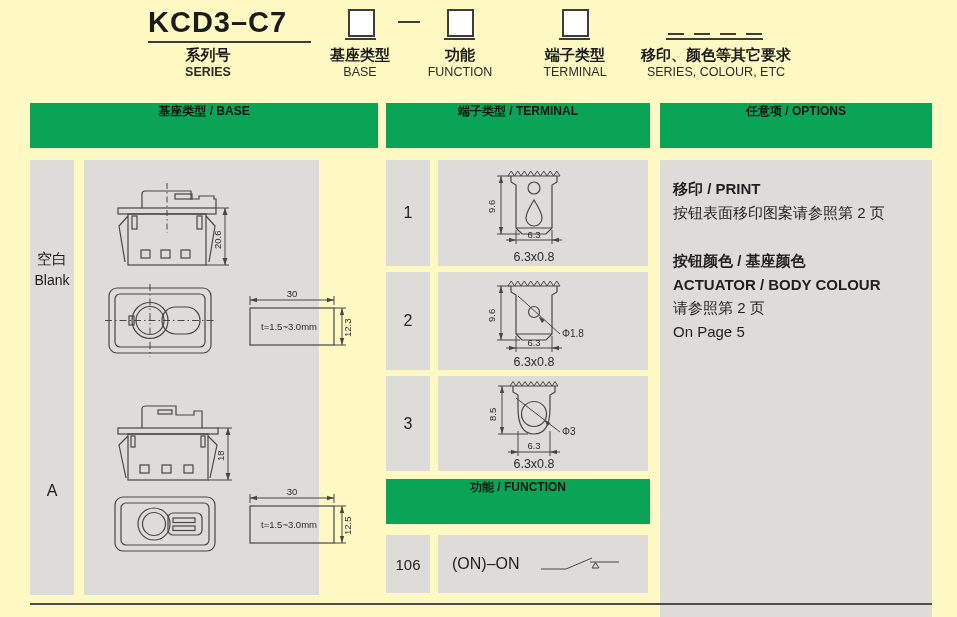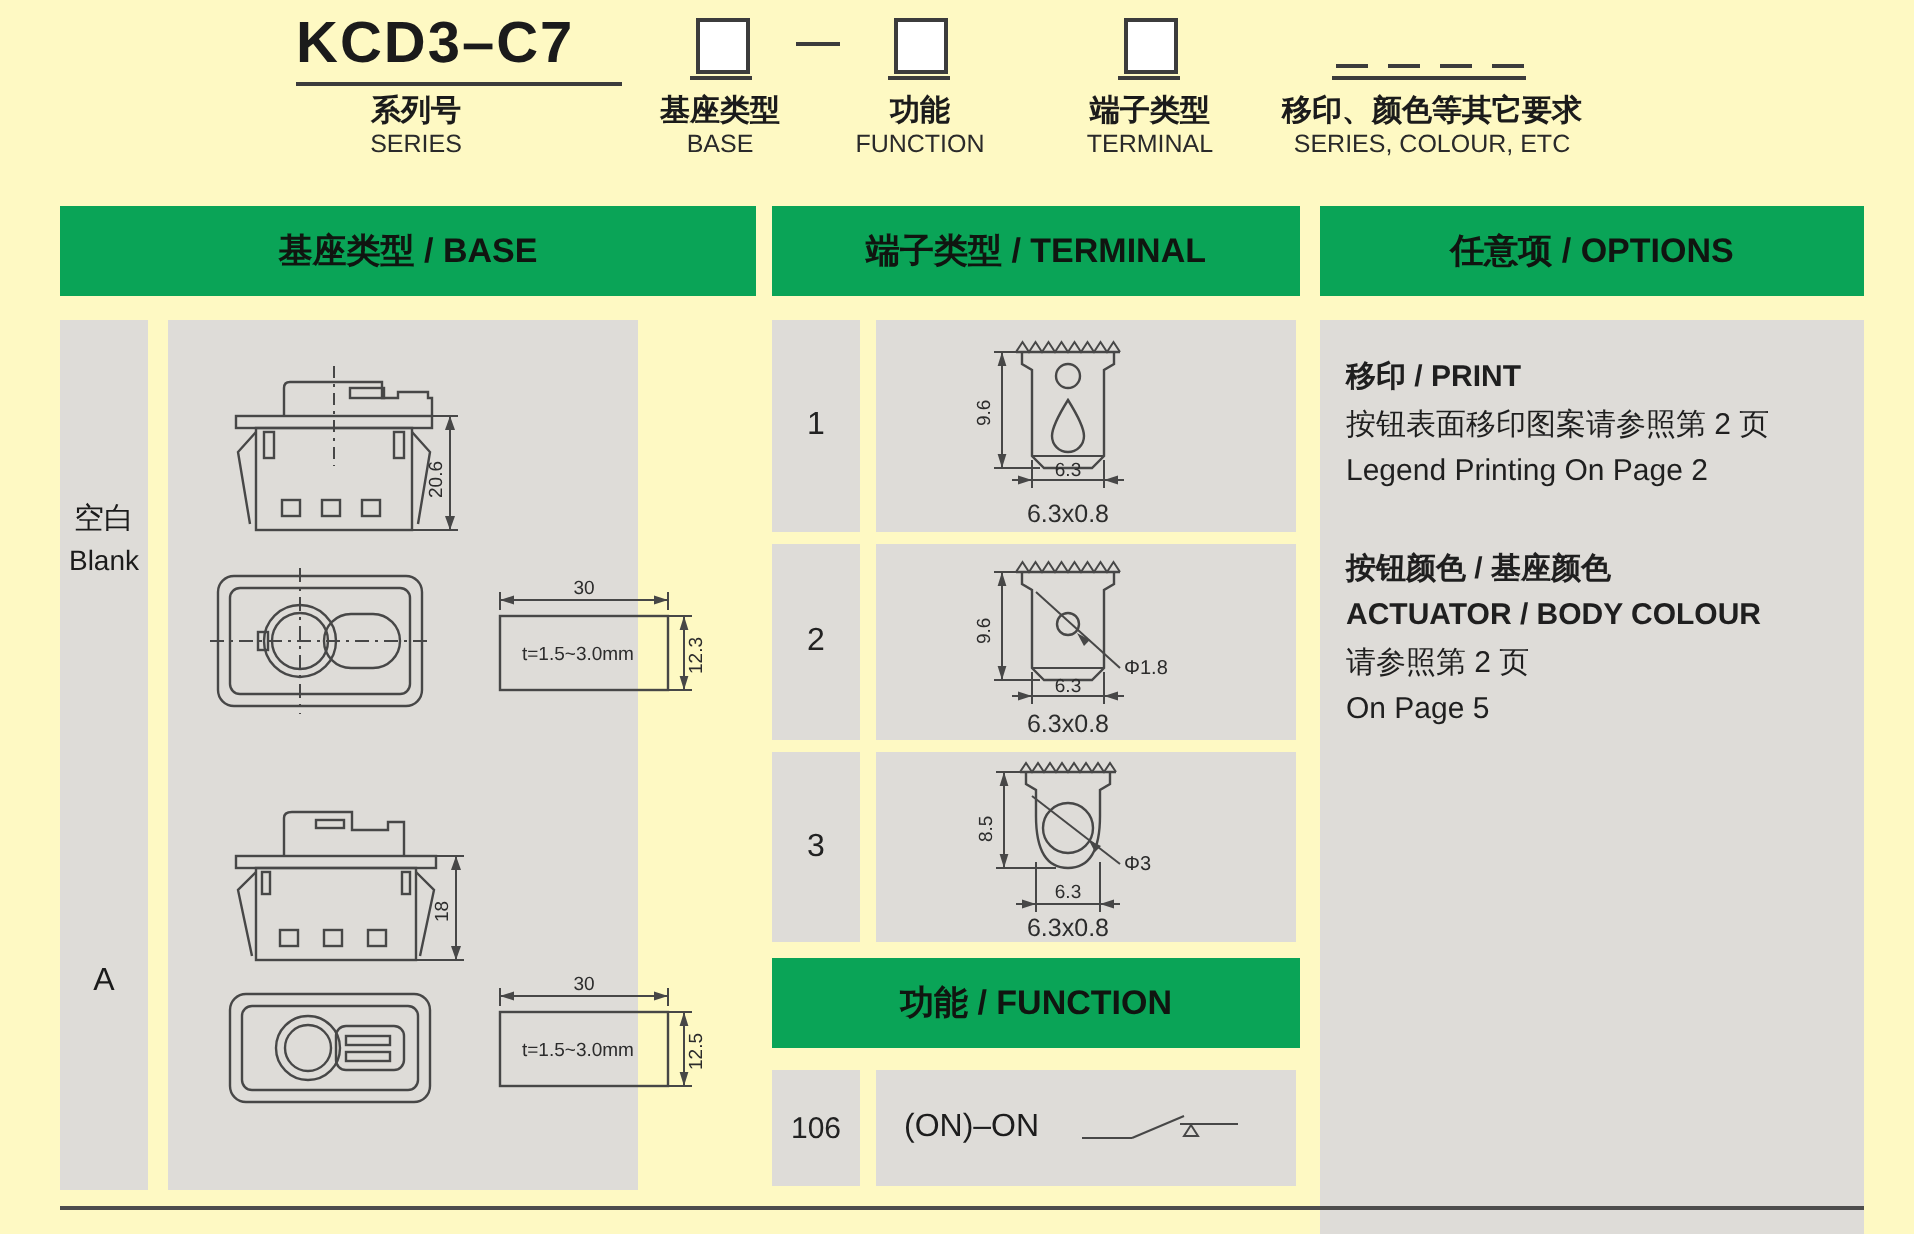--- a/index.html
+++ b/index.html
@@ -7,22 +7,22 @@
         font-family:"Liberation Sans","DejaVu Sans",sans-serif;color:#1b1b1b;}
   .abs{position:absolute;}
   
   .series-code{font-size:29px;font-weight:600;letter-spacing:1px;color:#1b1b1b;}
   .u-line{background:#3c3c3c;height:2px;}
   .code-box{width:23px;height:24px;border:2px solid #3c3c3c;background:#fff;}
   .dash-seg{background:#3c3c3c;height:2px;width:16px;display:inline-block;margin-right:10px;}
   .lbl-cn{font-size:15px;font-weight:600;text-align:center;color:#1b1b1b;white-space:nowrap;}
   .lbl-en{font-size:12.5px;font-weight:400;text-align:center;color:#2a2a2a;white-space:nowrap;}
   
-  .gbar{height:45px;display:flex;align-items:center;justify-content:center;
-        font-size:17px;font-weight:700;color:#101510;}
+  .gbar{height:45px;display:flex;justify-content:center;
+        font-size:12px;font-weight:700;color:#101510;}
   
   .panel{background:#dedcd8;}
   .cell-num{display:flex;align-items:center;justify-content:center;font-size:16px;color:#222;}
   svg{display:block;}
   .draw line,.draw path,.draw rect,.draw circle{stroke:#474747;fill:none;stroke-width:1.2;}
   .draw .thin{stroke-width:1;}
   .draw .fill{fill:#474747;stroke:none;}
   .draw text{fill:#2c2c2c;stroke:none;font-family:"Liberation Sans","DejaVu Sans",sans-serif;}
   .dimtxt{font-size:9.5px;}
   .captxt{font-size:12.5px;}
@@ -34,21 +34,21 @@
 </head>
 <body>
 
 <div id="page">
 
   <div class="abs" style="left:148px;top:6px;">
     <span class="series-code">KCD3–C7</span>
   </div>
   <div class="abs u-line" style="left:148px;top:41px;width:163px;"></div>
   <div class="abs lbl-cn" style="left:150px;top:46px;width:116px;">系列号</div>
-  <div class="abs lbl-en" style="left:150px;top:65px;width:116px;">SERIES</div>
+  <div class="abs lbl-en" style="left:150px;top:65px;width:116px;font-weight:bold;">SERIES</div>
 
   <div class="abs code-box" style="left:348px;top:9px;"></div>
   <div class="abs u-line" style="left:345px;top:38px;width:31px;"></div>
   <div class="abs lbl-cn" style="left:302px;top:46px;width:116px;">基座类型</div>
   <div class="abs lbl-en" style="left:302px;top:65px;width:116px;">BASE</div>
 
   <div class="abs u-line" style="left:398px;top:21px;width:22px;"></div>
 
   <div class="abs code-box" style="left:447px;top:9px;"></div>
   <div class="abs u-line" style="left:444px;top:38px;width:31px;"></div>
@@ -259,21 +259,20 @@
       <path class="thin" d="M28,18 L54,7"></path>
       <path class="thin" d="M52,11 H81"></path>
       <path class="thin" d="M54,17 l3.5,-5.5 l3.5,5.5 Z"></path>
     </svg>
   </div>
 
   <div class="abs panel" style="left:660px;top:160px;width:272px;height:533px;">
     <div class="abs" style="left:13px;top:17px;width:250px;">
       <div class="opt-line opt-bold">移印 / PRINT</div>
       <div class="opt-line">按钮表面移印图案请参照第 2 页</div>
-      <div class="opt-line">Legend Printing On Page 2</div>
       <div style="height:25px;"></div>
       <div class="opt-line opt-bold">按钮颜色 / 基座颜色</div>
       <div class="opt-line" style="font-weight:600;">ACTUATOR / BODY COLOUR</div>
       <div class="opt-line">请参照第 2 页</div>
       <div class="opt-line">On Page 5</div>
     </div>
   </div>
 
   <div class="abs rule" style="left:30px;top:603px;width:902px;height:2px;"></div>
 

